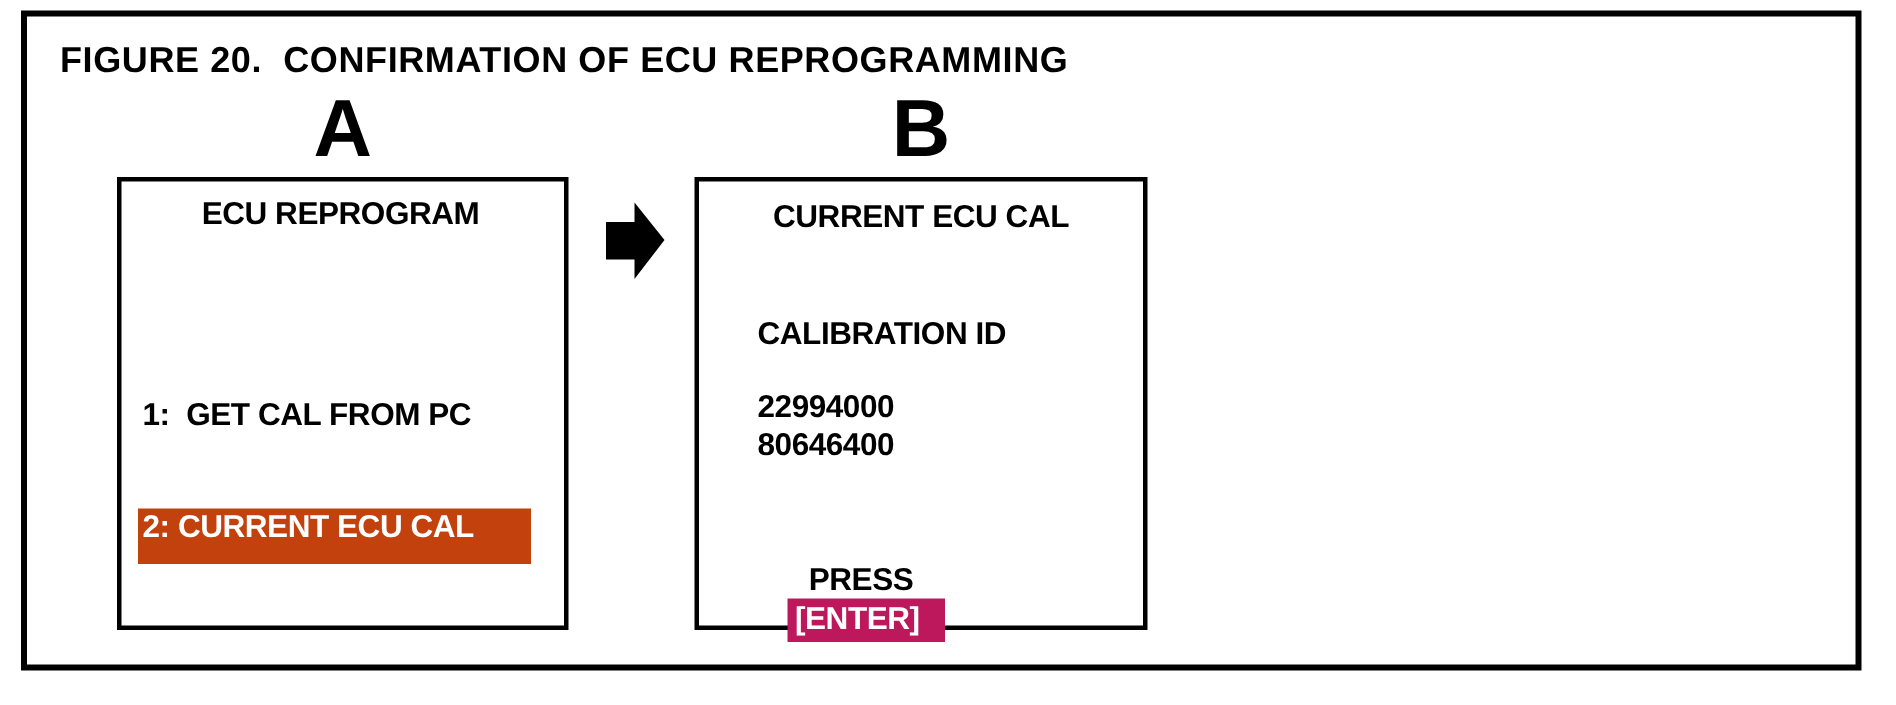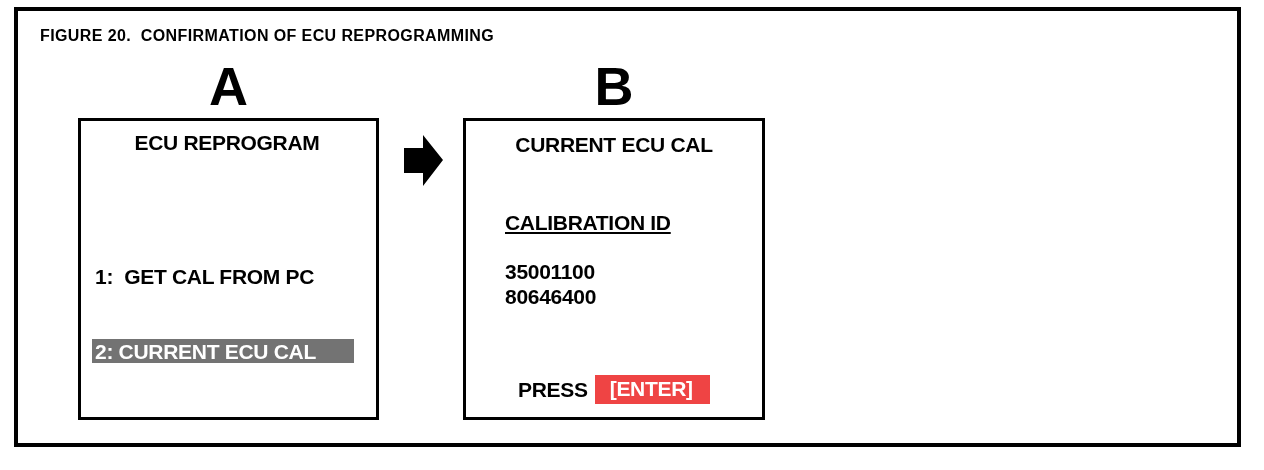--- a/index.html
+++ b/index.html
@@ -11,21 +11,21 @@
     position:relative; overflow:hidden;
   }
   .page { position:absolute; left:0; top:0; width:1264px; height:470px; background:#fff; }
 
   .figure-frame {
     position:absolute; left:14px; top:7px; width:1227px; height:440px;
     border:4px solid #000; background:#fff;
   }
   .figure-title {
     position:absolute; left:40px; top:27px;
-    font-size:16px; letter-spacing:0.4px; white-space:pre;
+    font-size:24px; letter-spacing:0.4px; white-space:pre;
   }
 
   .panel-label {
     position:absolute; top:59px; font-size:54px; line-height:54px;
     text-align:center; letter-spacing:0;
   }
   .panel-label.a { left:78px;  width:301px; }
   .panel-label.b { left:463px; width:302px; }
 
   .screen {
@@ -40,38 +40,38 @@
   .screen-a-header {
     position:absolute; left:78px; top:132px; width:298px;
     text-align:center; line-height:22px;
   }
   .menu {
     position:absolute; left:95px; top:214px;
     white-space:pre; line-height:25px;
   }
   .menu-row { display:block; height:25px; }
   .menu-row.selected {
-    background:#737373; color:#fff;
-    margin-left:-3px; padding-left:3px; width:262px; height:24px;
+    background:#c2410c; color:#fff;
+    margin-left:-3px; padding-left:3px; width:262px; height:37px;
   }
 
   .arrow-icon { position:absolute; left:404px; top:134px; }
 
   .screen-b-header {
     position:absolute; left:463px; top:133px; width:302px; text-align:center;
   }
-  .calibration-label { position:absolute; left:505px; top:211px;text-decoration:underline; }
+  .calibration-label { position:absolute; left:505px; top:211px; }
   .calibration-ids  { position:absolute; left:505px; top:259px; line-height:25px; }
   .press-row {
     position:absolute; left:518px; top:375px;
-    display:flex; align-items:center;
+    display:flex; align-items:center;flex-direction:column;
   }
   .enter-key {
-    display:inline-block; background:#ef4444; color:#fff;
-    margin-left:7px; padding:2px 17px 3px 15px;
+    display:inline-block; background:#be185d; color:#fff;
+    margin-left:7px; padding:2px 17px 3px 5px;
   }
 </style>
 </head>
 <body>
 
 <div class="page">
 
   <div class="figure-frame"></div>
 
   <div class="figure-title">FIGURE 20.  CONFIRMATION OF ECU REPROGRAMMING</div>
@@ -97,21 +97,21 @@
 
   <div class="panel-label b">B</div>
 
   <div class="screen b"></div>
 
   <div class="screen-b-header screen-text">CURRENT ECU CAL</div>
 
   <div class="calibration-label screen-text">CALIBRATION ID</div>
 
   <div class="calibration-ids screen-text">
-    <div>35001100</div>
+    <div>22994000</div>
     <div>80646400</div>
   </div>
 
   <div class="press-row screen-text">
     <span>PRESS</span>
     <span class="enter-key">[ENTER]</span>
   </div>
 
 </div>
 

